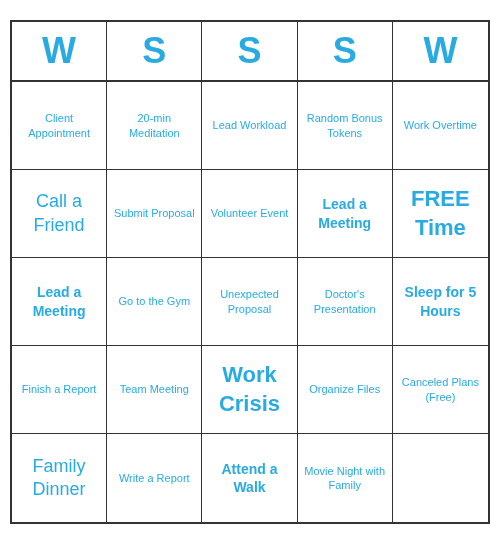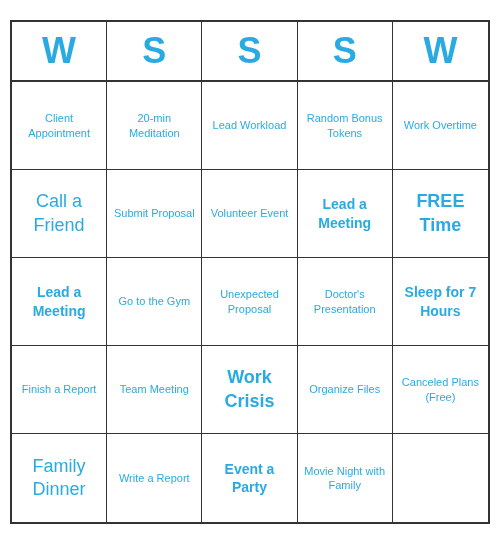--- a/index.html
+++ b/index.html
@@ -50,21 +50,21 @@
     .cell:nth-child(n+21) { border-bottom: none; }
     .cell-text {
       font-size: 11px;
       line-height: 1.3;
     }
     .cell-text.large {
       font-size: 18px;
       font-weight: normal;
     }
     .cell-text.xlarge {
-      font-size: 18px;
+      font-size: 22px;
       font-weight: bold;
     }
     .cell-text.medium {
       font-size: 14px;
       font-weight: bold;
     }
   </style>
 </head>
 <body>
 
@@ -113,21 +113,21 @@
       <div class="cell">
         <span class="cell-text">Go to the Gym</span>
       </div>
       <div class="cell">
         <span class="cell-text">Unexpected Proposal</span>
       </div>
       <div class="cell">
         <span class="cell-text">Doctor's Presentation</span>
       </div>
       <div class="cell">
-        <span class="cell-text medium">Sleep for 7 Hours</span>
+        <span class="cell-text medium">Sleep for 5 Hours</span>
       </div>
       <div class="cell">
         <span class="cell-text">Finish a Report</span>
       </div>
       <div class="cell">
         <span class="cell-text">Team Meeting</span>
       </div>
       <div class="cell">
         <span class="cell-text xlarge">Work Crisis</span>
       </div>
@@ -137,19 +137,19 @@
       <div class="cell">
         <span class="cell-text">Canceled Plans (Free)</span>
       </div>
       <div class="cell">
         <span class="cell-text large">Family Dinner</span>
       </div>
       <div class="cell">
         <span class="cell-text">Write a Report</span>
       </div>
       <div class="cell">
-        <span class="cell-text medium">Event a Party</span>
+        <span class="cell-text medium">Attend a Walk</span>
       </div>
       <div class="cell">
         <span class="cell-text">Movie Night with Family</span>
       </div>
     </div>
 </div>
 
 </body></html>

